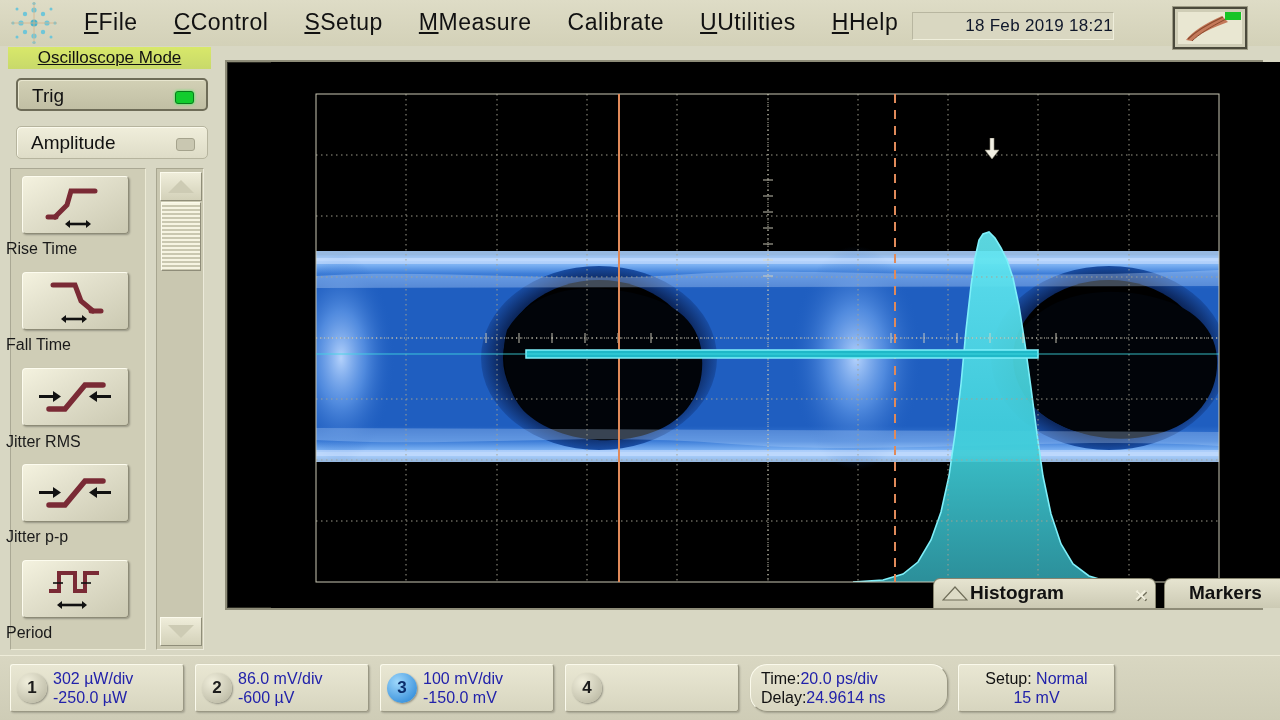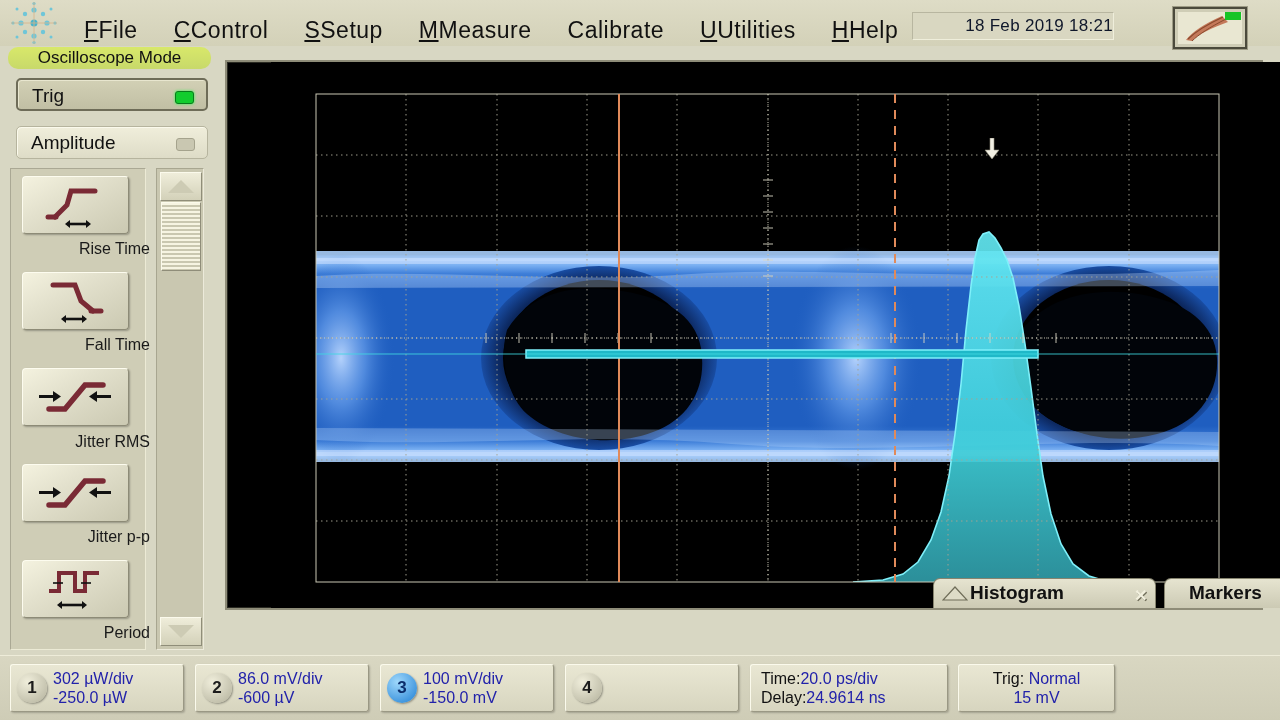--- a/index.html
+++ b/index.html
@@ -10,55 +10,55 @@
     -webkit-font-smoothing:none;
   }
   #app{position:relative;width:1280px;height:720px;background:#d8d7c3;}
 
   
   .menubar{position:absolute;left:0;top:0;width:1280px;height:46px;
     background:linear-gradient(#dedcc6,#d3d1b8);}
   .logo{position:absolute;left:8px;top:1px;width:52px;height:44px;}
   .menu-items{position:absolute;left:66px;top:4px;height:38px;}
   .menu-item{display:inline-block;padding:0 18px;font-size:23px;color:#111;
-    line-height:36px;letter-spacing:.5px;cursor:default;margin-top:8px;}
+    line-height:36px;letter-spacing:.5px;cursor:default;}
   .menu-item u{text-decoration:underline;}
   .datetime{position:absolute;left:912px;top:12px;width:200px;height:26px;
     background:#d9d7c1;border-top:1px solid #b8b6a0;border-left:1px solid #b8b6a0;
     border-bottom:1px solid #efeedb;border-right:1px solid #efeedb;
     font-size:17px;color:#0f172a;text-align:right;line-height:25px;letter-spacing:.3px;}
   .touchbtn{position:absolute;left:1173px;top:7px;width:70px;height:38px;
     background:#cfcdb6;border:2px solid #4b4a3c;box-shadow:0 0 0 1px #9e9c86;}
   .touchbtn .scr{position:absolute;left:3px;top:3px;right:3px;bottom:3px;background:#e9e7d2;}
   .touchbtn .grn{position:absolute;right:4px;top:3px;width:16px;height:8px;background:#16c426;}
 
   
   .modehdr{position:absolute;left:8px;top:47px;width:203px;height:22px;
     background:linear-gradient(#d8e86a,#c8d96a);
-    border-radius:10px;
-    font-size:17px;color:#111;text-align:center;line-height:21px;}
+    border-radius:0;
+    font-size:17px;color:#111;text-align:center;line-height:21px;text-decoration:underline;}
   .tabbtn{position:absolute;left:16px;width:192px;height:33px;border-radius:5px;
     font-size:19px;color:#111;line-height:32px;padding-left:14px;box-sizing:border-box;}
   .tabbtn.sel{top:78px;background:linear-gradient(#d2d0b5,#c1bfa4);
     border:2px solid #6e6c58;box-shadow:inset 1px 1px 0 #e8e6cf;}
   .tabbtn.unsel{top:126px;background:linear-gradient(#f0eedb,#dedcc7);
     border:1px solid #b6b49e;box-shadow:inset 1px 1px 0 #fbfaec;}
   .led{position:absolute;right:12px;top:11px;width:17px;height:11px;border-radius:3px;}
   .led.on{background:#12cc2e;box-shadow:0 0 3px #2bff4e;border:1px solid #0a7a1c;}
   .led.off{background:#c9c7b1;border:1px solid #a5a38d;}
 
   .btnwell{position:absolute;left:10px;top:168px;width:134px;height:480px;
     background:#cfcdb6;border-top:1px solid #aaa894;border-left:1px solid #aaa894;
     border-right:1px solid #ecead5;border-bottom:1px solid #ecead5;}
   .mbtn{position:absolute;left:22px;width:105px;height:56px;border-radius:4px;
     background:linear-gradient(150deg,#f4f2df 0%,#e3e1cd 38%,#cbc9b2 100%);
     border-top:1px solid #fdfcef;border-left:1px solid #fdfcef;
     border-right:1px solid #8d8b77;border-bottom:1px solid #8d8b77;
     box-shadow:1px 1px 2px rgba(0,0,0,.28);}
-  .mlabel{position:absolute;left:0;width:150px;text-align:right;font-size:16px;color:#1a1a1a;}
+  .mlabel{position:absolute;left:0;width:150px;text-align:left;font-size:16px;color:#1a1a1a;padding-left:6px;}
   .mbtn svg{position:absolute;left:0;top:0;}
 
   .scrollbar{position:absolute;left:156px;top:168px;width:46px;height:480px;
     background:#c9c7b0;border-top:1px solid #a8a690;border-left:1px solid #a8a690;
     border-right:1px solid #eceada;border-bottom:1px solid #eceada;}
   .sbarrow{position:absolute;left:3px;width:40px;height:27px;
     background:linear-gradient(#efedda,#d3d1b9);
     border-top:1px solid #fbfaec;border-left:1px solid #fbfaec;
     border-right:1px solid #8f8d79;border-bottom:1px solid #8f8d79;}
   .sbarrow.up{top:3px;} .sbarrow.dn{bottom:3px;}
@@ -449,29 +449,29 @@
     </div>
 
     <div class="sbox" style="left:565px;width:172px;">
       <div class="chnum">4</div>
       <div class="chtxt">
         <div></div>
         <div class="l2"></div>
       </div>
     </div>
 
-    <div class="sbox" style="left:750px;width:196px;">
+    <div class="sbox" style="left:750px;width:196px;border-radius:17px;">
       <div class="infotxt">
         <div><span>Time:</span><b>20.0 ps/div</b></div>
         <div><span>Delay:</span><b>24.9614 ns</b></div>
       </div>
     </div>
 
     <div class="sbox" style="left:958px;width:155px;">
       <div class="trigtxt">
-        <div><span>Trig:</span> <b>Normal</b></div>
+        <div><span>Setup:</span> <b>Normal</b></div>
         <div><b>15 mV</b></div>
       </div>
     </div>
 
 
   </div>
 </div>
 
 </body></html>

